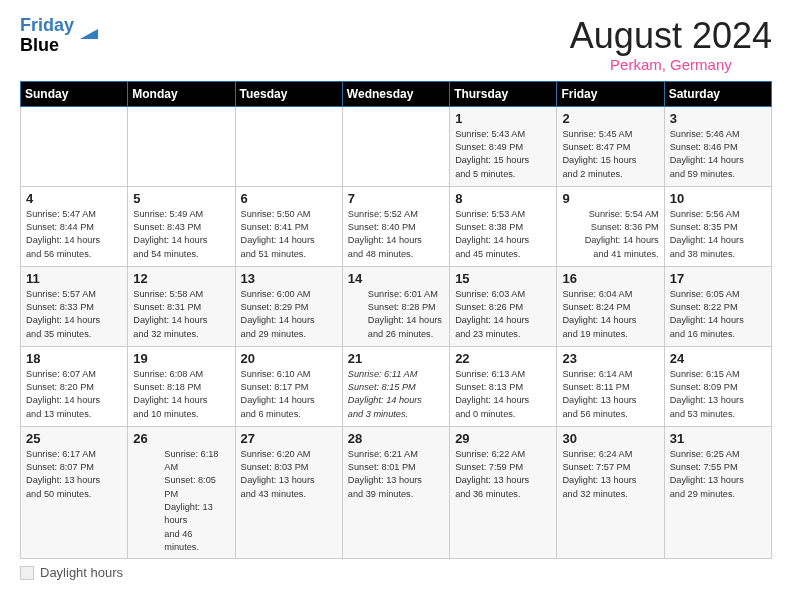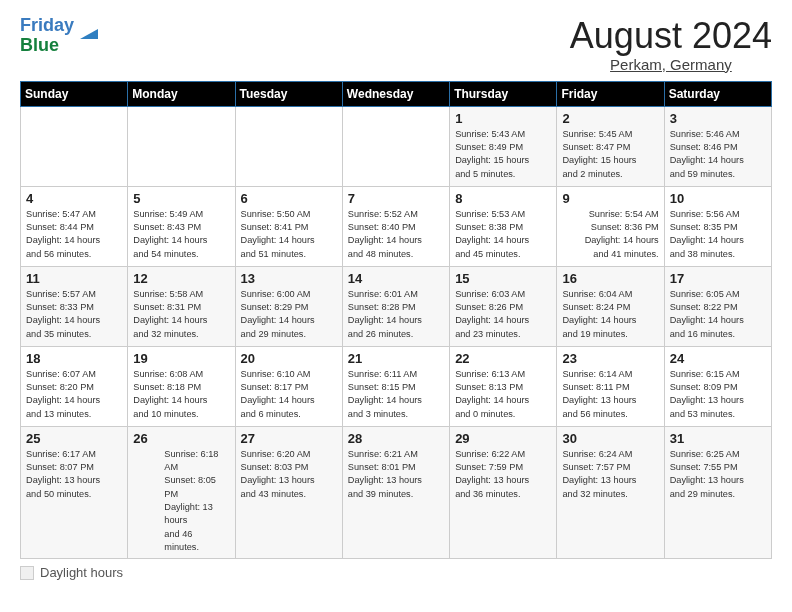--- a/index.html
+++ b/index.html
@@ -41,22 +41,21 @@
       text-align: center;
     }
     .month-year {
       font-size: 36px;
       font-weight: normal;
       color: #222;
       line-height: 1.1;
     }
     .location {
       font-size: 15px;
-      color: #404040;
-      text-decoration: underline;
+      color: #ec4899;
     }
     table {
       width: 100%;
       border-collapse: collapse;
       table-layout: fixed;
     }
     thead th {
       background-color: #000000;
       color: #fff;
       font-size: 12px;
@@ -108,21 +107,21 @@
   </style>
 </head>
 <body>
 
 <div class="container">
   <div class="header-row">
     <div class="logo">
       <div class="logo-line">
         <span class="logo-text">
           <span>Friday</span><br>
-          <span style="color:#15803d;">Blue</span>
+          <span style="color:#000000;">Blue</span>
         </span>
         <svg width="22" height="22" viewBox="0 0 22 22" style="margin-left:2px;margin-top:-8px;">
           <polygon points="4,18 22,8 22,18" fill="#2f7fc1"></polygon>
         </svg>
       </div>
     </div>
     <div class="title-block">
       <div class="month-year">August 2024</div>
       <div class="location">Perkam, Germany</div>
     </div>
@@ -236,21 +235,21 @@
           </td>
           <td>
             <span class="day-num">13</span>
             <div class="day-info" style="white-space: pre-line;">Sunrise: 6:00 AM
 Sunset: 8:29 PM
 Daylight: 14 hours
 and 29 minutes.</div>
           </td>
           <td>
             <span class="day-num">14</span>
-            <div class="day-info" style="white-space: pre-line;">Sunrise: 6:01 AM
+            <div class="day-info" style="white-space: pre-line; margin-left: 20px;">Sunrise: 6:01 AM
 Sunset: 8:28 PM
 Daylight: 14 hours
 and 26 minutes.</div>
           </td>
           <td>
             <span class="day-num">15</span>
             <div class="day-info" style="white-space: pre-line;">Sunrise: 6:03 AM
 Sunset: 8:26 PM
 Daylight: 14 hours
 and 23 minutes.</div>
@@ -287,21 +286,21 @@
           </td>
           <td>
             <span class="day-num">20</span>
             <div class="day-info" style="white-space: pre-line;">Sunrise: 6:10 AM
 Sunset: 8:17 PM
 Daylight: 14 hours
 and 6 minutes.</div>
           </td>
           <td>
             <span class="day-num">21</span>
-            <div class="day-info" style="white-space: pre-line;">Sunrise: 6:11 AM
+            <div class="day-info" style="white-space: pre-line; font-style: italic;">Sunrise: 6:11 AM
 Sunset: 8:15 PM
 Daylight: 14 hours
 and 3 minutes.</div>
           </td>
           <td>
             <span class="day-num">22</span>
             <div class="day-info" style="white-space: pre-line;">Sunrise: 6:13 AM
 Sunset: 8:13 PM
 Daylight: 14 hours
 and 0 minutes.</div>

